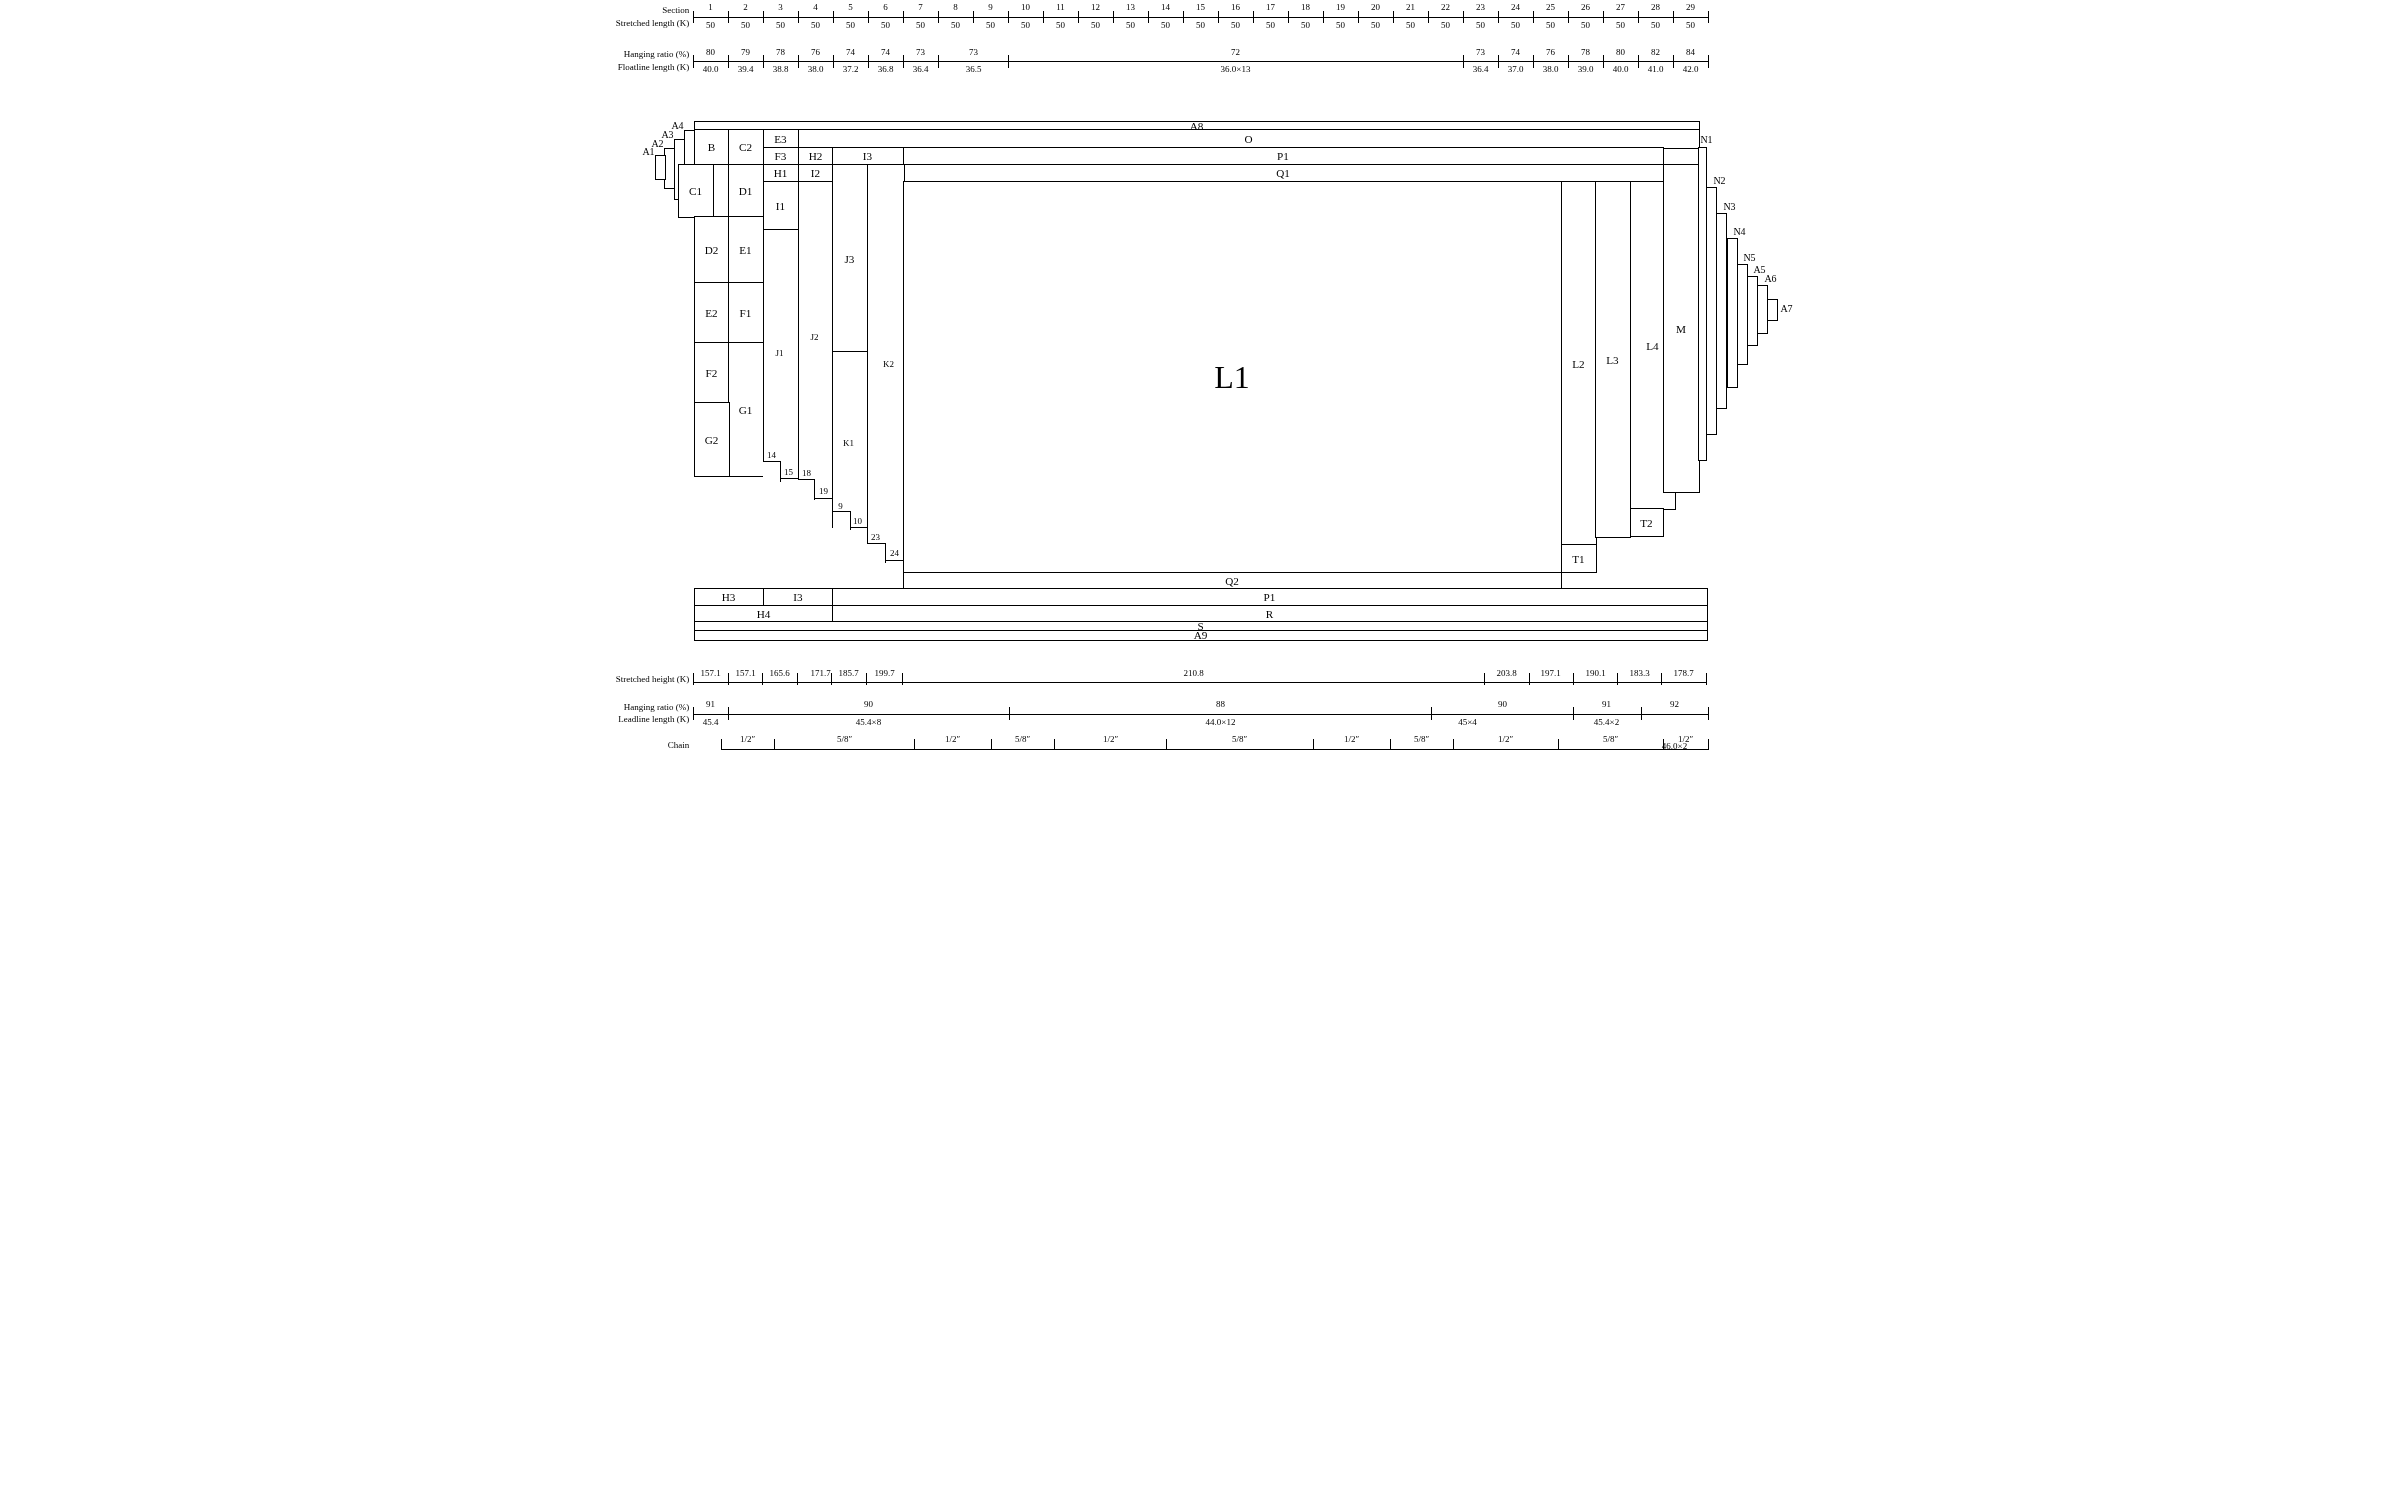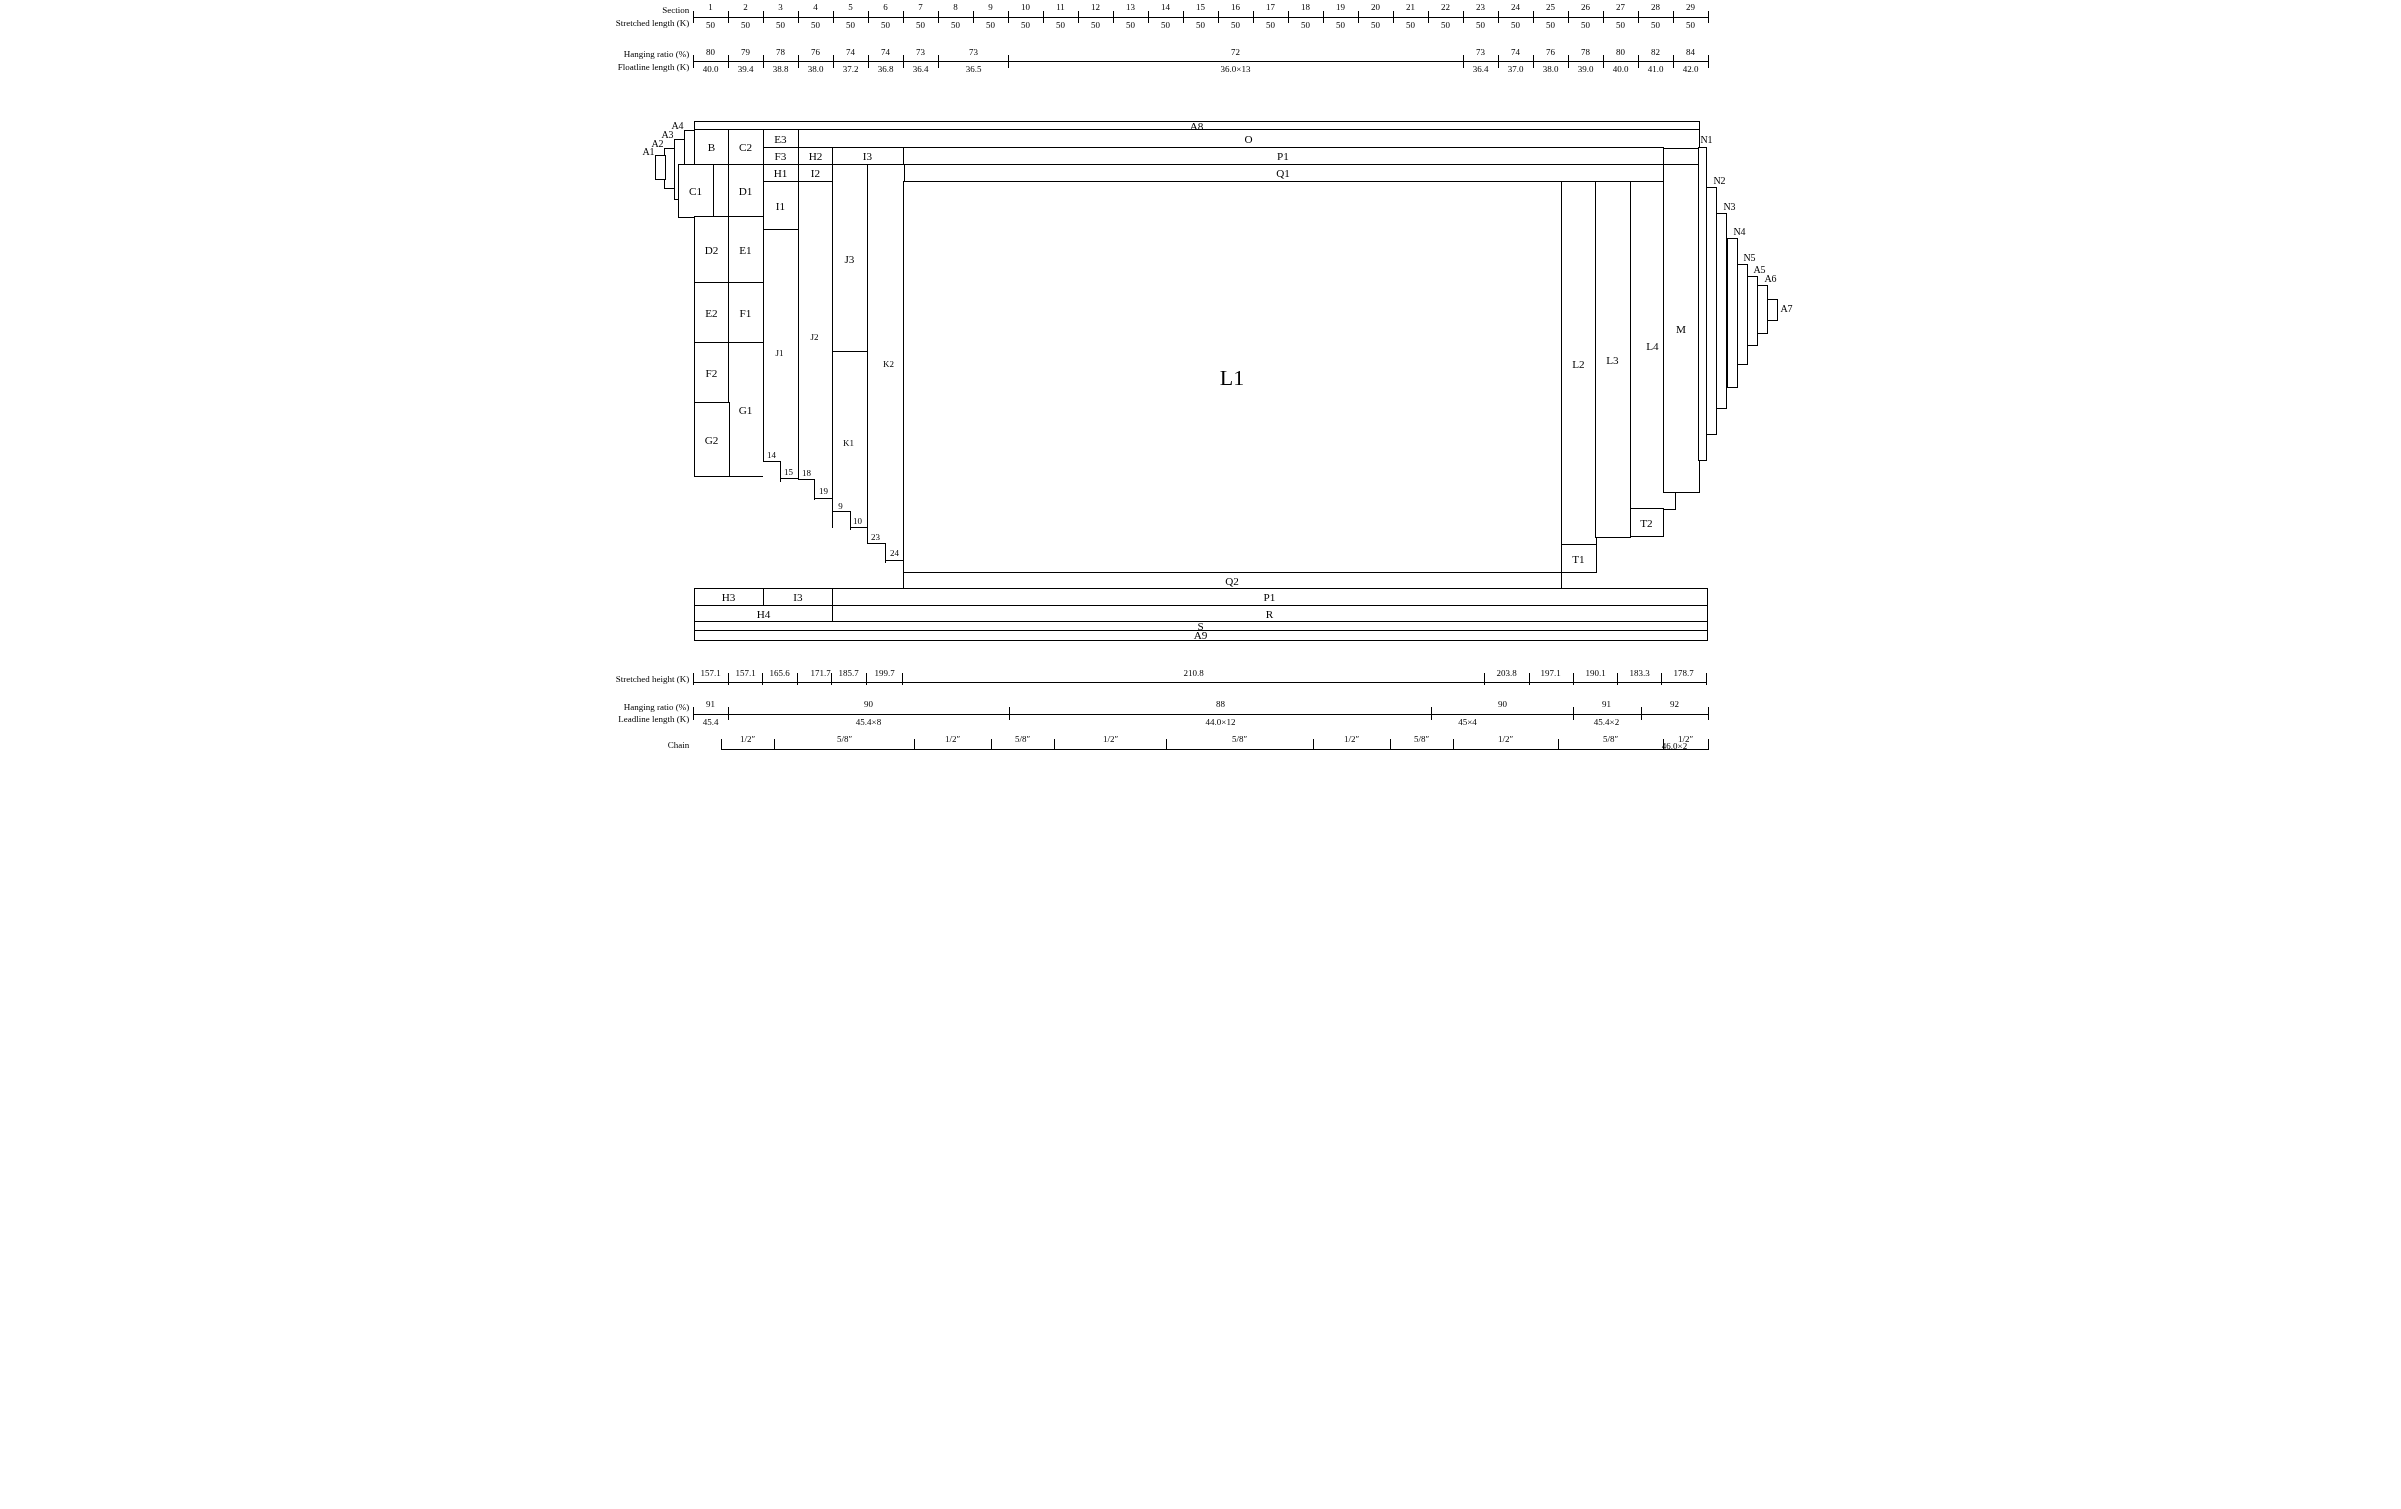--- a/index.html
+++ b/index.html
@@ -4,21 +4,21 @@
 <style>
   html,body{margin:0;padding:0;background:#fff;}
   #stage{
     position:relative;width:1202px;height:756px;background:#fff;
     font-family:"Liberation Serif","DejaVu Serif",serif;color:#000;
     overflow:hidden;margin:0 auto;
   }
   .panel{position:absolute;border:1.4px solid #000;background:#fff;box-sizing:border-box;
          display:flex;align-items:center;justify-content:center;font-size:11.2px;}
   .panel.nolabel{font-size:0;}
-  .panel.big span{font-size:22px;}
+  .panel.big span{font-size:32px;}
   .filler{position:absolute;background:#fff;box-sizing:border-box;
           border-top:1.4px solid #000;border-right:1.4px solid #000;z-index:2;}
   .flabel{position:absolute;transform:translate(-50%,-50%);font-size:9px;white-space:nowrap;z-index:5;background:transparent;}
   .flabel.wing{font-size:10px;}
   .rline{position:absolute;background:#000;height:1.4px;z-index:1;}
   .tick{position:absolute;background:#000;width:1.4px;z-index:1;}
   .rtext{position:absolute;transform:translateX(-50%);font-size:9px;white-space:nowrap;text-align:center;z-index:3;}
   .rside{position:absolute;font-size:9px;white-space:nowrap;text-align:right;z-index:3;}
 </style>
 </head>

